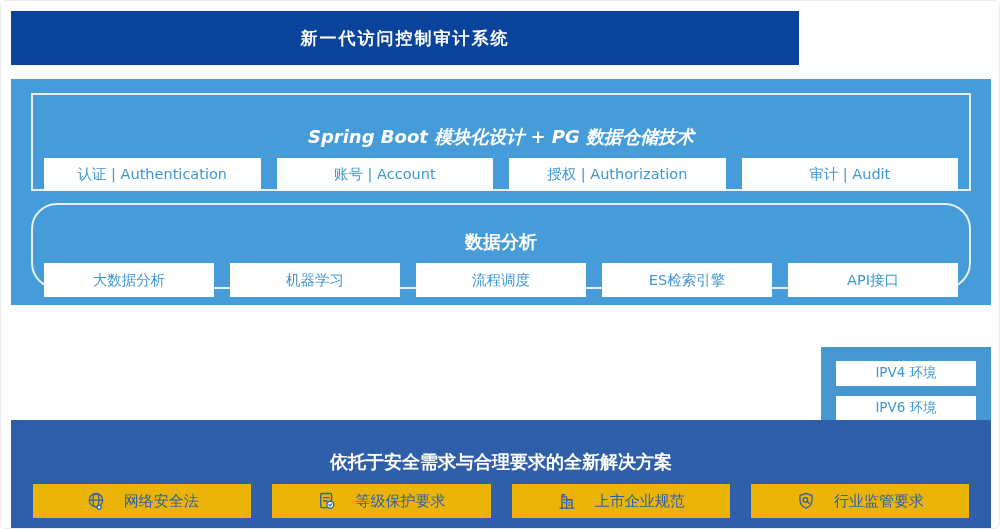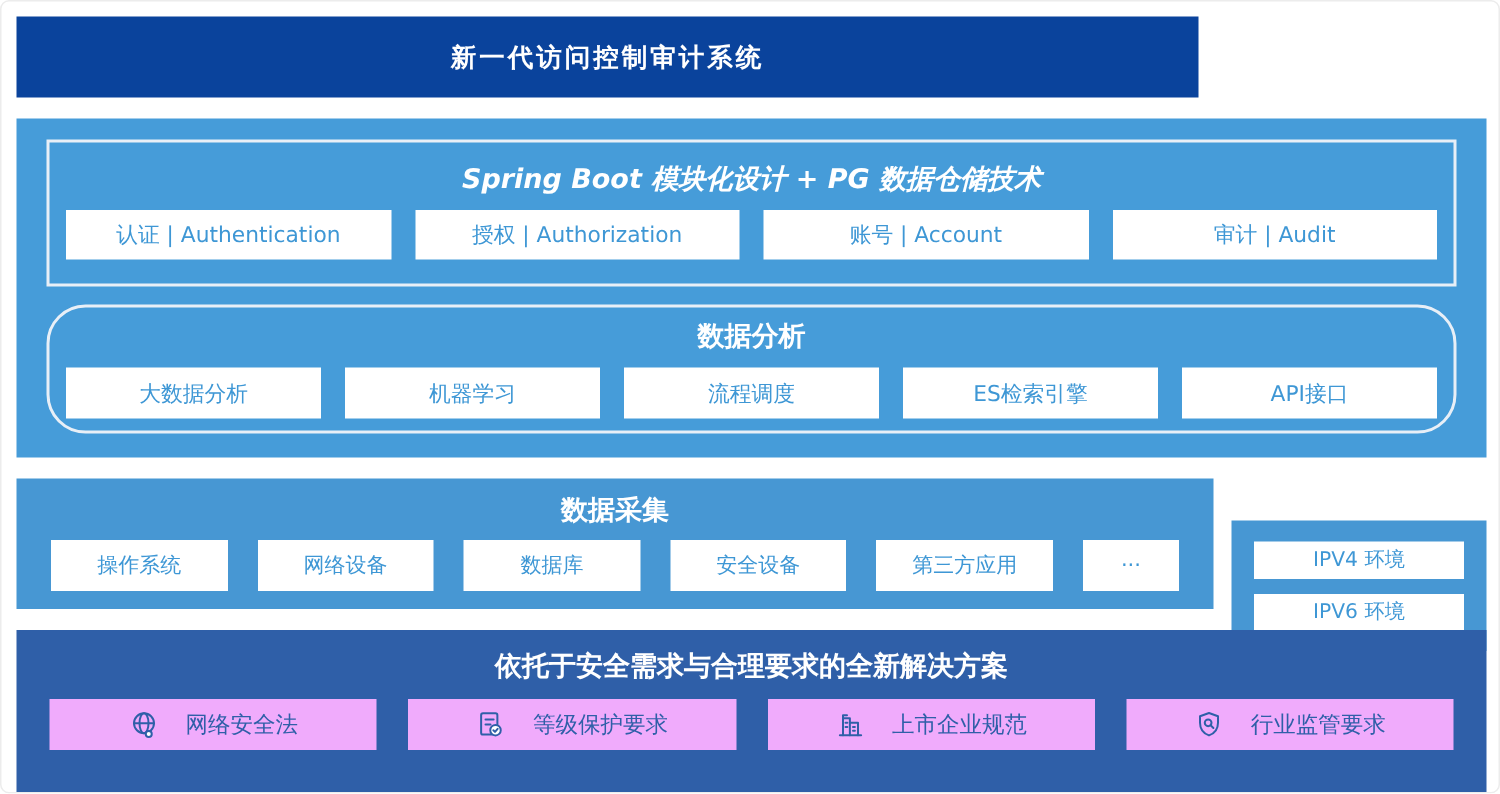--- a/index.html
+++ b/index.html
@@ -10,21 +10,21 @@
   }
   .banner{
     position:absolute;left:10px;top:10px;width:788px;height:54px;background:#0A439C;
     display:flex;align-items:center;justify-content:center;
   }
   .banner span{color:#fff;font-size:17px;font-weight:bold;letter-spacing:2px;}
   .platform{position:absolute;left:10px;top:78px;width:980px;height:226px;background:#469CD9;}
   .inner{position:absolute;left:20px;right:20px;border:2px solid #E8EFF7;box-sizing:border-box;display:flex;flex-direction:column;}
   .inner1{top:14px;height:98px;}
   .inner2{top:124px;height:86px;border-radius:26px;}
-  .inner-title{text-align:center;color:#fff;font-weight:bold;font-size:18px;}
+  .inner-title{text-align:center;color:#fff;font-weight:bold;font-size:18px;margin-top:18px;}
   .inner1 .inner-title{padding-top:12px;}
   .inner2 .inner-title{padding-top:7px;}
   .italic{font-style:italic;}
   .row{display:flex;gap:16px;padding:9px 11px 0;}
   .wbox{
     flex:1;height:33px;background:#fff;display:flex;align-items:center;justify-content:center;
     color:#3E97D5;font-size:14.5px;white-space:nowrap;
   }
   .inner2 .wbox{height:34px;}
   .collection{position:absolute;left:10px;top:318px;width:798px;height:87px;background:#4797D3;}
@@ -34,67 +34,56 @@
   .wbox.small{flex:0 0 64px;}
   .env{
     position:absolute;left:820px;top:318px;width:170px;height:87px;background:#4797D3;
     display:flex;flex-direction:column;align-items:center;justify-content:center;gap:10px;margin-top:28px;
   }
   .env .wbox{flex:0 0 auto;width:140px;height:25px;font-size:13.5px;}
   .solution{position:absolute;left:10px;top:419px;width:980px;height:113px;background:#2F5FA8;}
   .solution .inner-title{padding-top:12px;}
   .solution .row{padding:10px 22px 0;gap:21px;}
   .sbox{
-    flex:1;height:34px;background:#f0abfc;display:flex;align-items:center;justify-content:center;gap:18px;
+    flex:1;height:34px;background:#eab308;display:flex;align-items:center;justify-content:center;gap:18px;
     color:#2F5FA8;font-size:15px;
   }
   .sbox svg{display:block;}
 </style>
 </head>
 <body>
 
 <div class="canvas">
 
   <div class="banner">
     <span>新一代访问控制审计系统</span>
   </div>
 
   <div class="platform">
     <div class="inner inner1">
       <div class="inner-title italic">Spring Boot 模块化设计 + PG 数据仓储技术</div>
       <div class="row">
         <div class="wbox">认证 | Authentication</div>
+        <div class="wbox">账号 | Account</div>
         <div class="wbox">授权 | Authorization</div>
-        <div class="wbox">账号 | Account</div>
         <div class="wbox">审计 | Audit</div>
       </div>
     </div>
     <div class="inner inner2">
       <div class="inner-title">数据分析</div>
       <div class="row">
         <div class="wbox">大数据分析</div>
         <div class="wbox">机器学习</div>
         <div class="wbox">流程调度</div>
         <div class="wbox">ES检索引擎</div>
         <div class="wbox">API接口</div>
       </div>
     </div>
   </div>
 
-  <div class="collection">
-    <div class="inner-title">数据采集</div>
-    <div class="row">
-      <div class="wbox">操作系统</div>
-      <div class="wbox">网络设备</div>
-      <div class="wbox">数据库</div>
-      <div class="wbox">安全设备</div>
-      <div class="wbox">第三方应用</div>
-      <div class="wbox small">···</div>
-    </div>
-  </div>
 
   <div class="env">
     <div class="wbox">IPV4 环境</div>
     <div class="wbox">IPV6 环境</div>
   </div>
 
   <div class="solution">
     <div class="inner-title">依托于安全需求与合理要求的全新解决方案</div>
     <div class="row">
 

